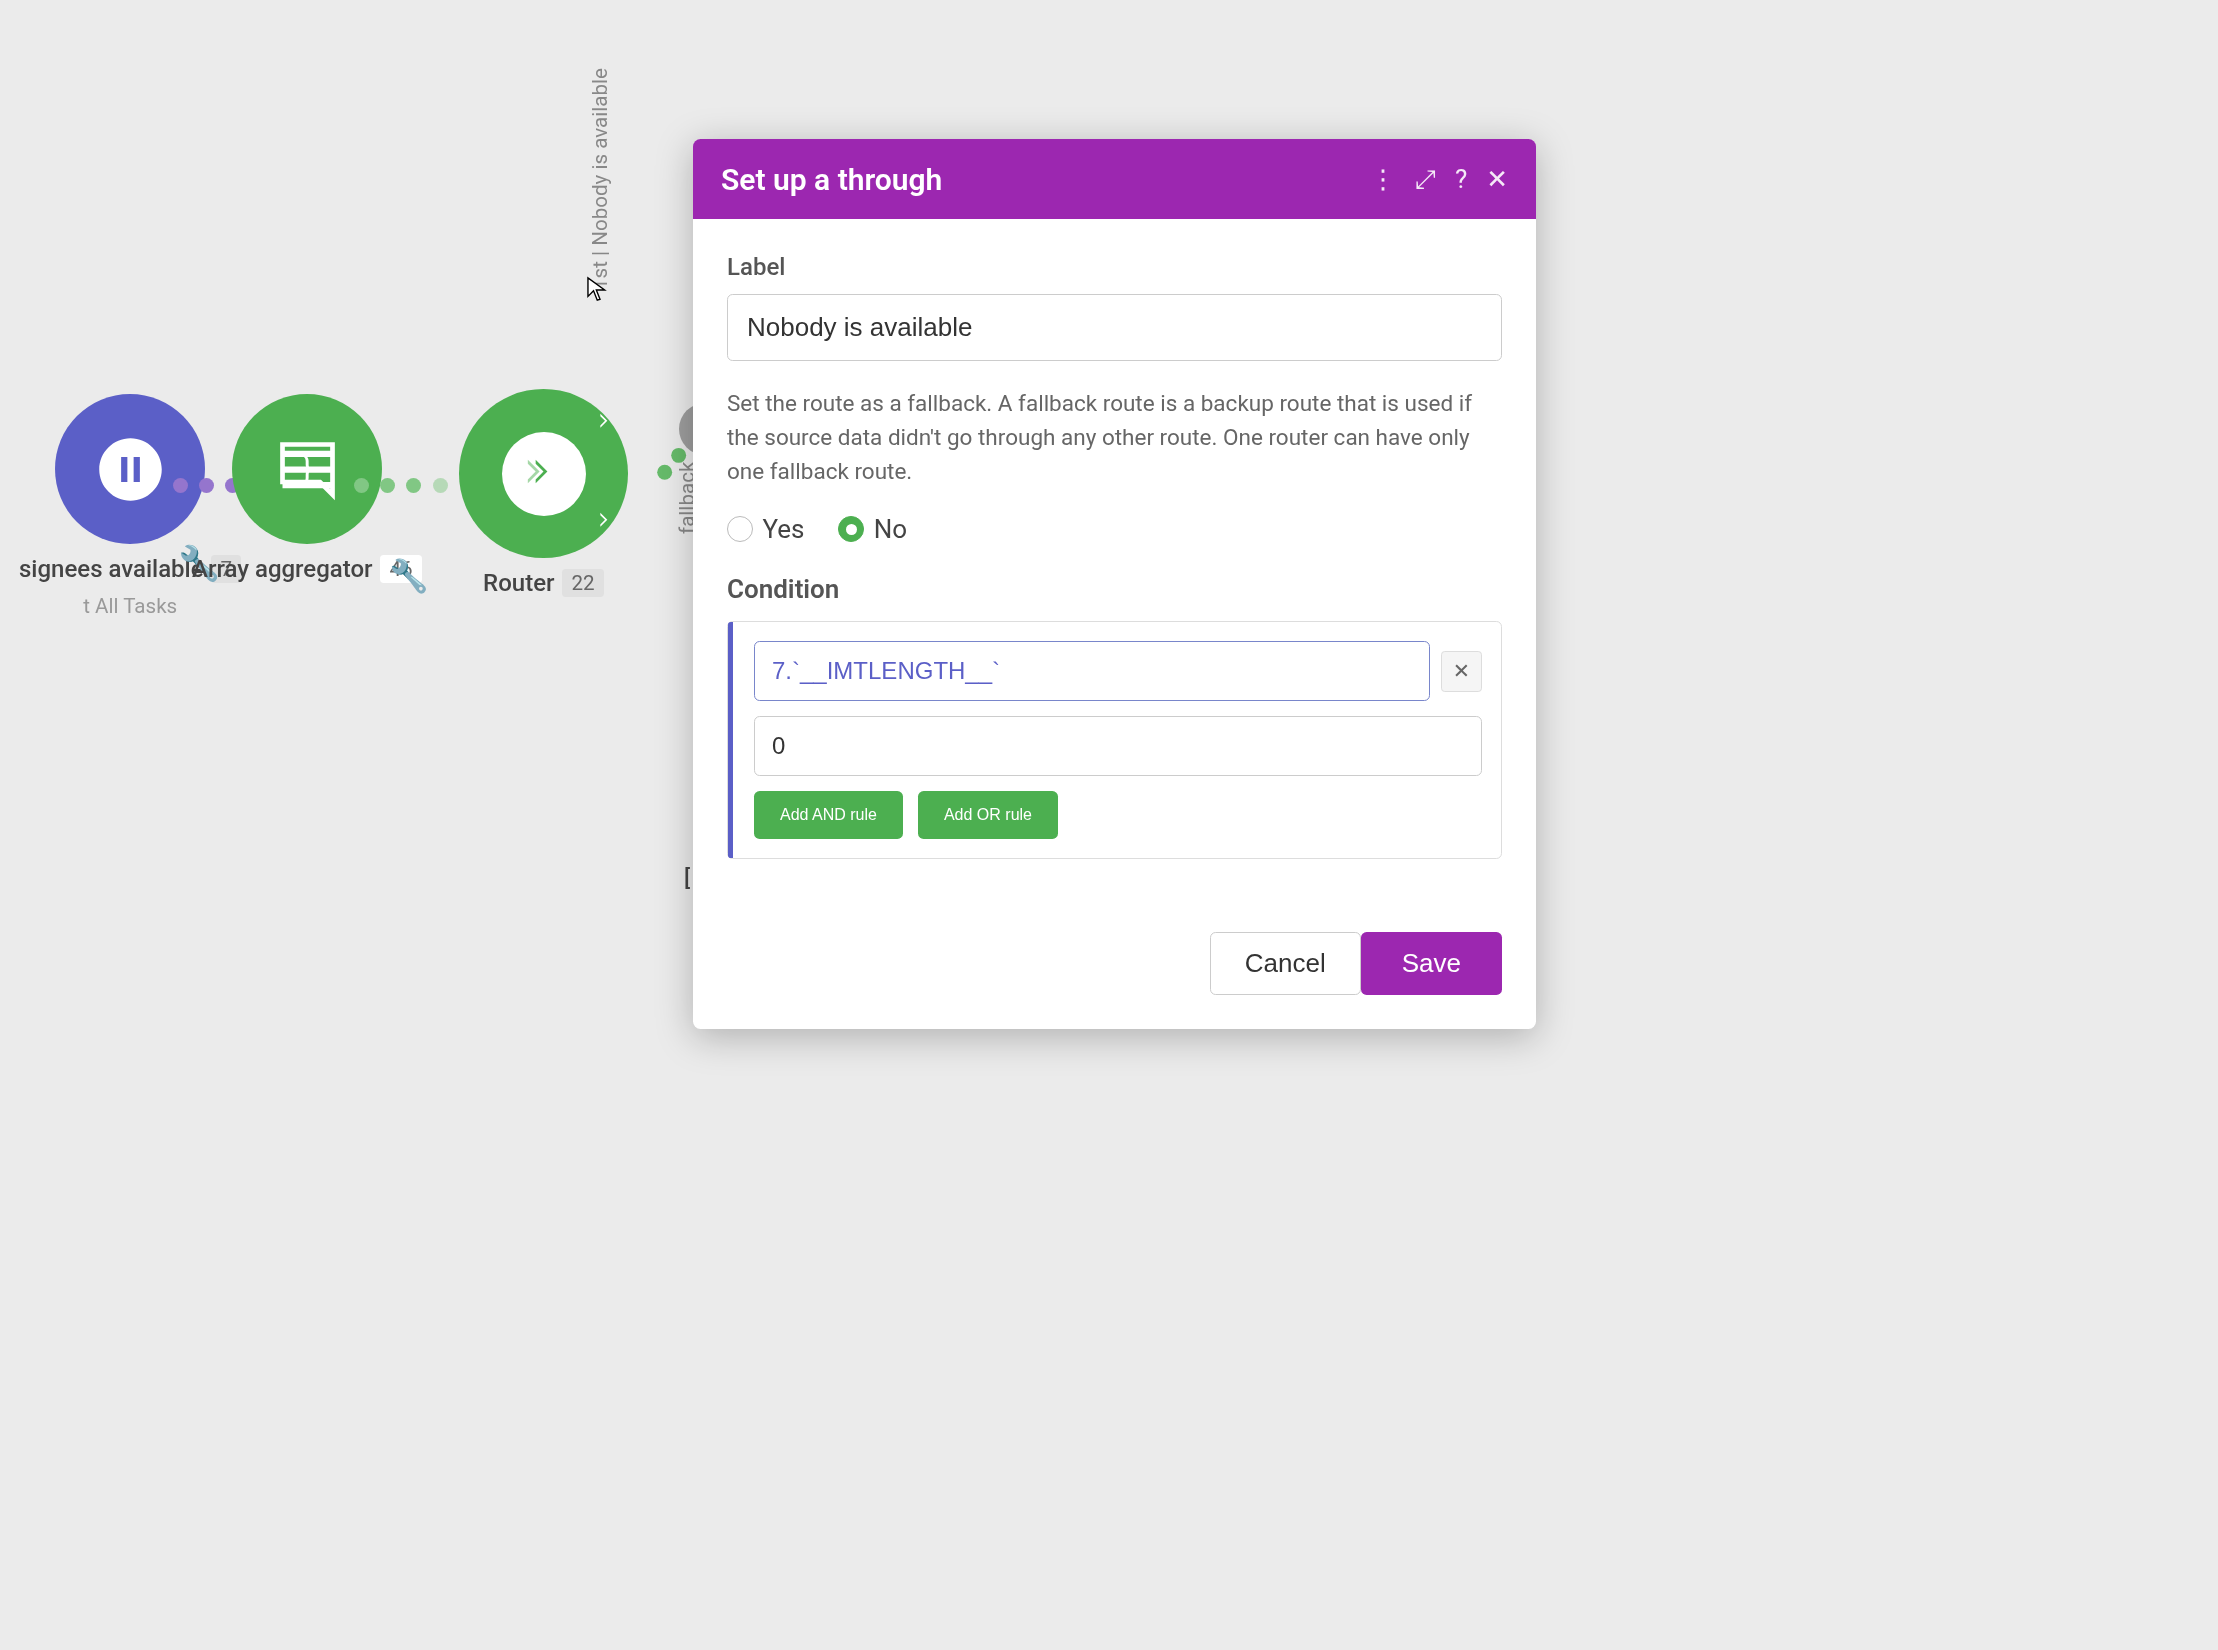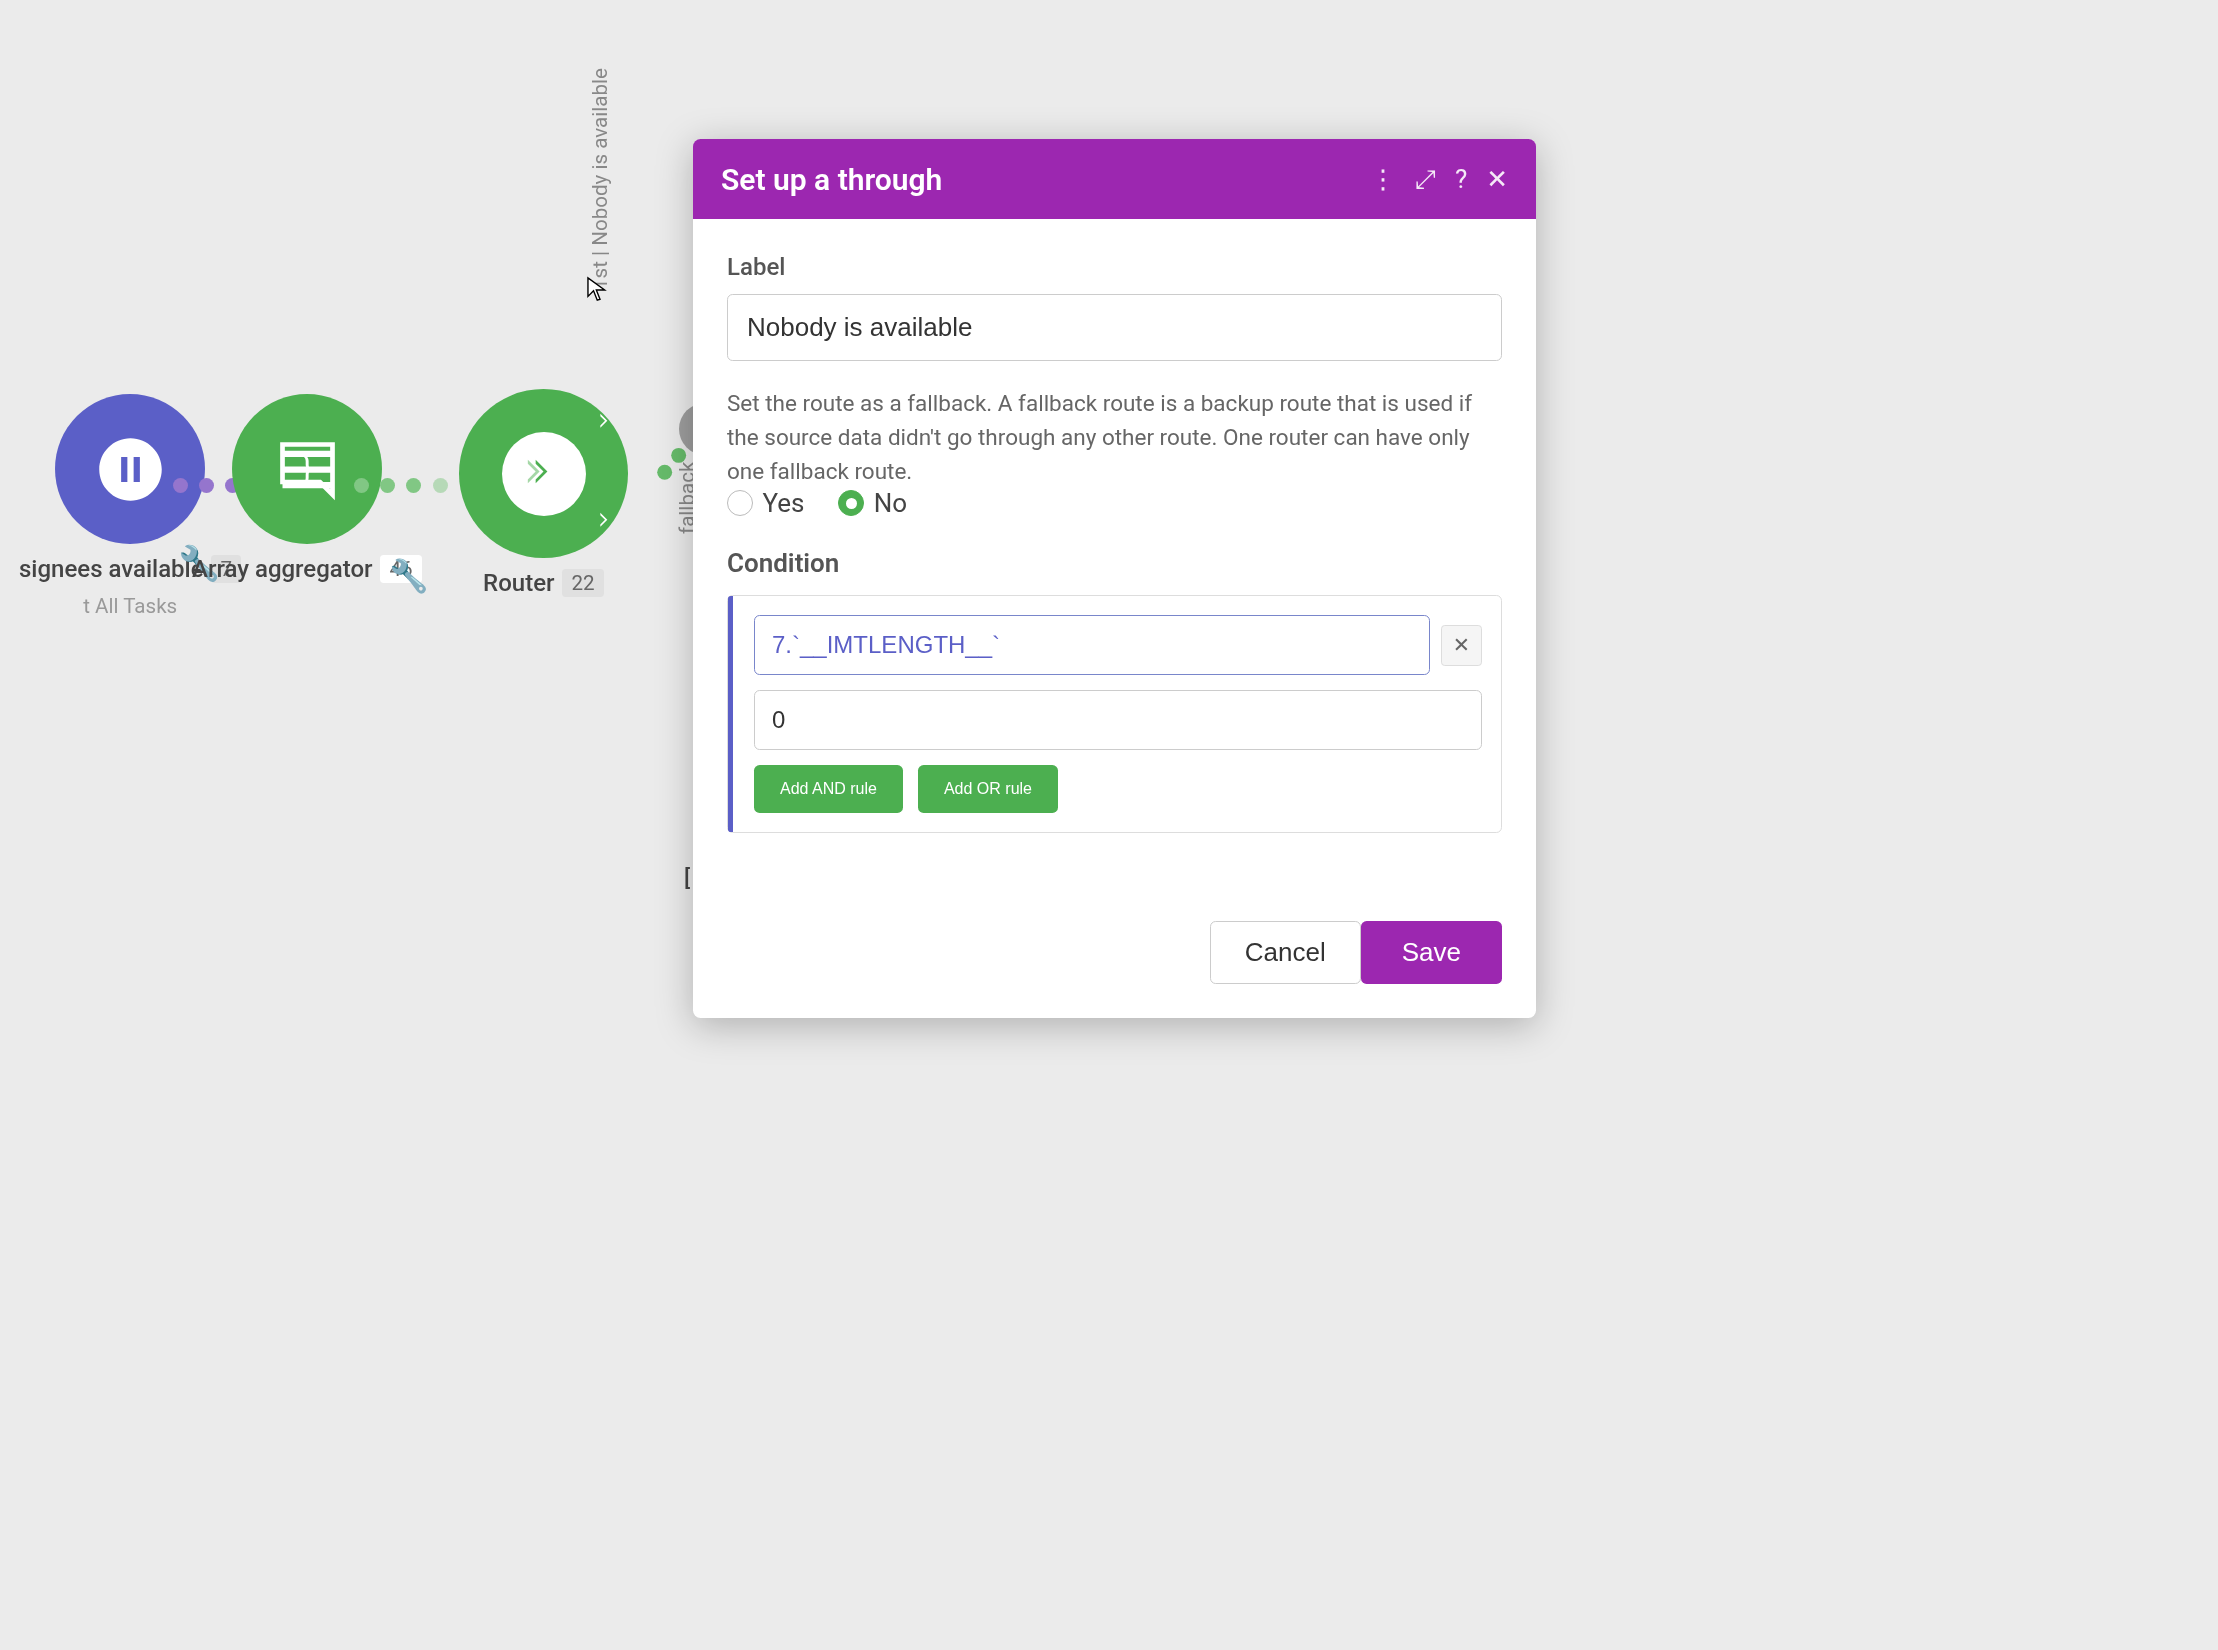--- a/index.html
+++ b/index.html
@@ -102,20 +102,21 @@
       font-size: 26px;
       color: #333;
       margin-bottom: 26px;
       outline: none;
     }
 
     .helper-text {
       font-size: 22.5px;
       color: #666;
       line-height: 1.5;
+      margin-bottom: 26px;
     }
 
     .radio-group {
       display: flex;
       gap: 34px;
       align-items: center;
       margin-bottom: 30px;
     }
 
     .radio-option {
@@ -267,21 +268,21 @@
       width: 4.7px;
       background: #5b5fc7;
       border-radius: 2.8px 0 0 2.8px;
     }
 
     .condition-wrapper {
       position: relative;
       border: 0.9px solid #ddd;
       border-radius: 5.6px;
       padding: 19px 19px 19px 26px;
-      margin-bottom: 35px;
+      margin-bottom: 20px;
       background: white;
     }
 
     
     .dropdown-container {
       position: relative;
       flex: 1;
     }
 
     .dropdown-arrow {

